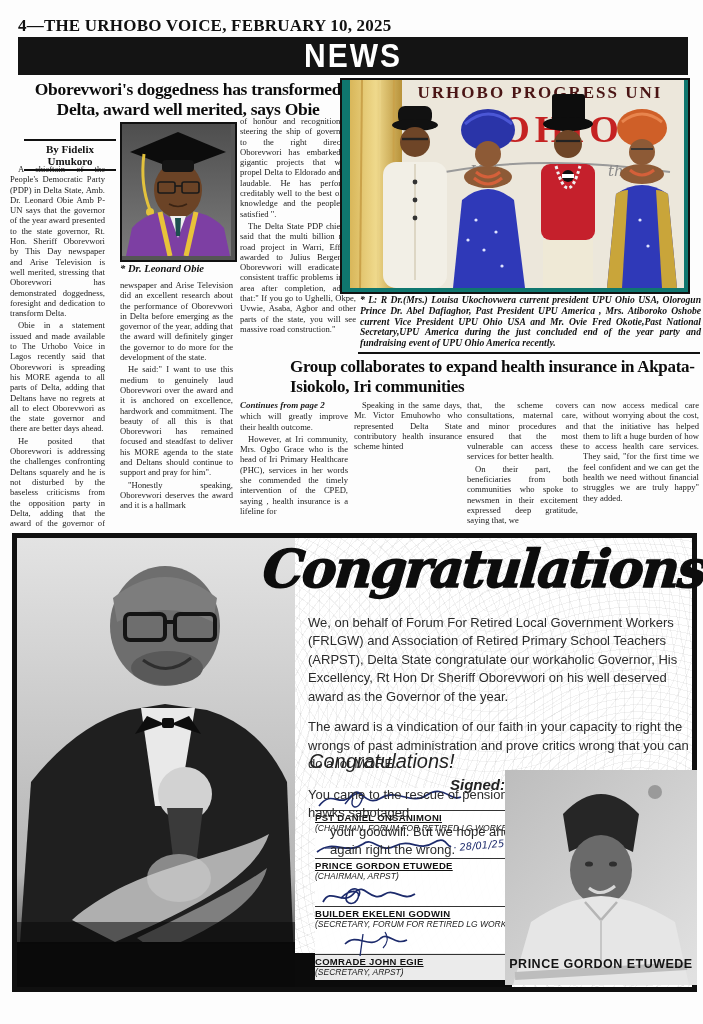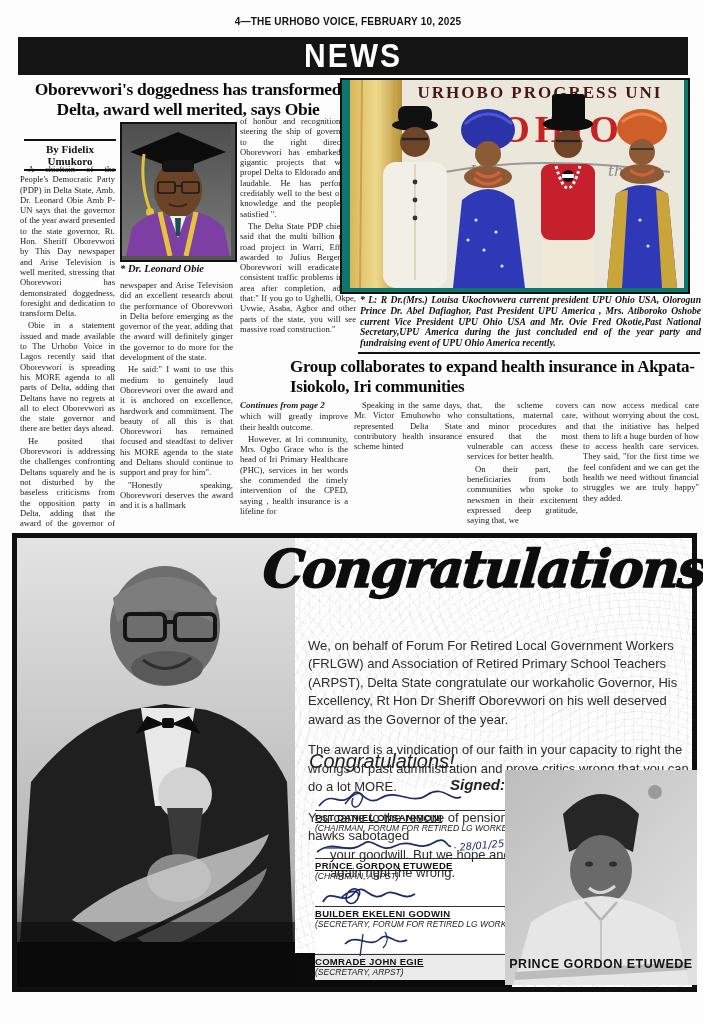--- a/index.html
+++ b/index.html
@@ -1,35 +1,35 @@
 <!DOCTYPE html>
 <html><head>
 <meta charset="utf-8">
 <style>
   html,body{margin:0;padding:0;background:#9a9a9a;font-family:"Liberation Serif",serif;}
   .page{position:relative;width:703px;height:1024px;background:#fdfdfd;margin:0 auto;overflow:hidden;}
   .abs{position:absolute;}
 
   
-  .masthead{left:18px;top:16px;width:660px;font-family:Liberation Sans, sans-serif;
-    font-weight:bold;font-size:10px;letter-spacing:.2px;color:#111;text-align:center;}
+  .masthead{left:18px;top:16px;width:660px;font-family:Liberation Serif, serif;
+    font-weight:bold;font-size:17px;letter-spacing:.2px;color:#111;}
   .news-banner{left:18px;top:37px;width:670px;height:38px;background:#141414;
     display:flex;align-items:center;justify-content:center;}
   .news-banner span{color:#fff;font-family:"Liberation Sans",sans-serif;font-weight:900;
     font-size:30px;letter-spacing:2px;transform:scaleY(1.08);}
 
   
   .a1-headline{left:16px;top:80px;width:344px;text-align:center;font-weight:bold;
     font-size:17.5px;line-height:1.12;letter-spacing:-.3px;color:#0c0c0c;}
   .byline{left:24px;top:139px;width:92px;border-top:2px solid #111;border-bottom:2px solid #111;
     text-align:center;font-weight:bold;font-size:11px;padding:2px 0;color:#111;}
   .ncol{font-size:8.6px;line-height:10.3px;text-align:justify;color:#1a1a1a;overflow:hidden;}
   .ncol p{margin:0 0 2px 0;}
   .ncol p.ind{text-indent:8px;}
-  .c1{left:20px;top:164px;width:95px;height:366px;}
+  .c1{left:10px;top:164px;width:95px;height:366px;}
   .c2{left:120px;top:280px;width:113px;height:250px;}
   .c3{left:240px;top:116px;width:116px;height:268px;}
 
   .obie-fig{left:120px;top:122px;width:113px;height:136px;border:2px solid #111;background:#555;}
   .obie-cap{left:120px;top:263px;width:117px;font-weight:bold;font-style:italic;font-size:10.5px;color:#111;}
 
   .group-fig{left:340px;top:78px;width:338px;height:212px;border:2px solid #111;background:#0f766e;padding-left:8px;}
   .gp-caption{left:360px;top:295px;width:341px;font-weight:bold;font-style:italic;
     font-size:9.6px;line-height:10.8px;text-align:justify;color:#111;}
   .rule2{left:358px;top:352px;width:342px;height:2px;background:#111;}
@@ -45,21 +45,21 @@
   .adbox{left:12px;top:533px;width:675px;height:449px;border:5px solid #101010;background:#fff;
     background-image:
       repeating-radial-gradient(circle at 30% 40%, rgba(0,0,0,0.05) 0 1px, transparent 1px 9px),
       repeating-radial-gradient(circle at 70% 14%, rgba(0,0,0,0.045) 0 1px, transparent 1px 10px),
       repeating-radial-gradient(circle at 92% 70%, rgba(0,0,0,0.05) 0 1px, transparent 1px 7px);}
   .ad-photo-left{position:absolute;left:0;top:0;width:278px;height:449px;z-index:2;}
   .ad-bottom-bar{position:absolute;left:270px;width:225px;bottom:0;height:34px;background:#0b0b0b;z-index:1;}
   .ad-title{position:absolute;left:246px;top:0px;width:420px;z-index:4;
     font-family:"DejaVu Serif",serif;font-style:italic;font-weight:900;font-size:52px;
     letter-spacing:-2px;color:#0d0d0d;transform:skewX(-5deg);-webkit-text-stroke:1.4px #0d0d0d;}
-  .ad-body{position:absolute;left:291px;top:99px;width:392px;z-index:3;
+  .ad-body{position:absolute;left:291px;top:76px;width:392px;z-index:3;
     font-family:"Liberation Sans",sans-serif;font-size:13px;line-height:1.42;color:#2b2b2b;}
   .ad-body p{margin:0 0 12px 0;}
   .ad-body p.shift{margin-left:22px;margin-bottom:0;}
   .ad-closing{position:absolute;left:292px;top:212px;z-index:3;font-family:"Liberation Sans",sans-serif;
     font-weight:normal;font-style:italic;font-size:20px;color:#222;}
   .ad-signed{position:absolute;left:433px;top:238px;z-index:3;font-family:"Liberation Sans",sans-serif;
     font-weight:bold;font-style:italic;font-size:15px;color:#222;}
   .sigs{position:absolute;left:298px;top:250px;width:200px;z-index:2;background:rgba(255,255,255,.92);}
   .sig{position:relative;margin-bottom:3px;}
   .squig{height:22px;position:relative;}

